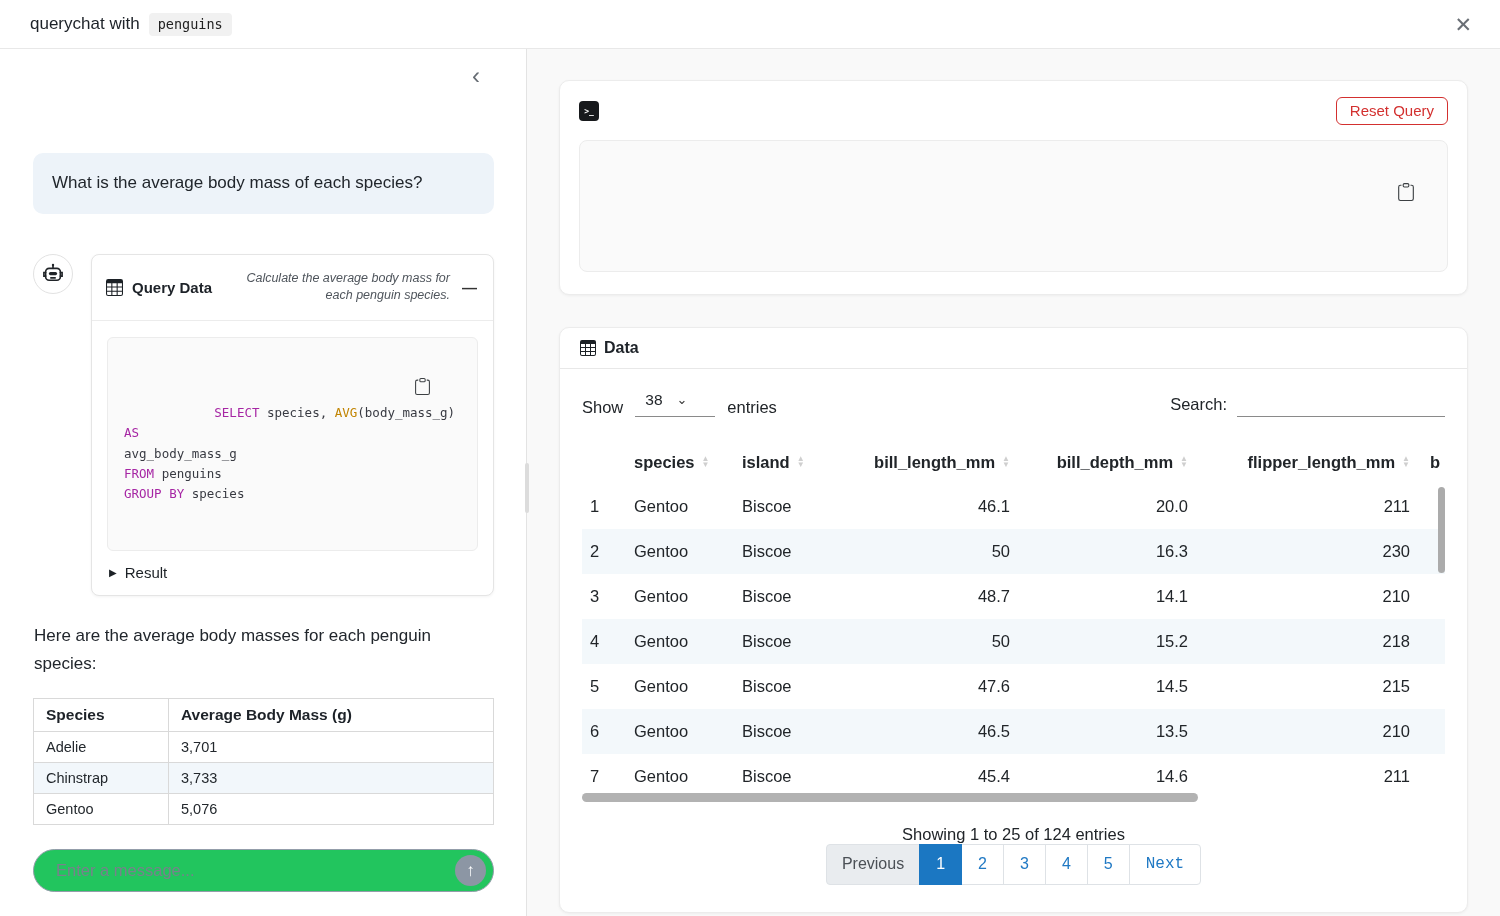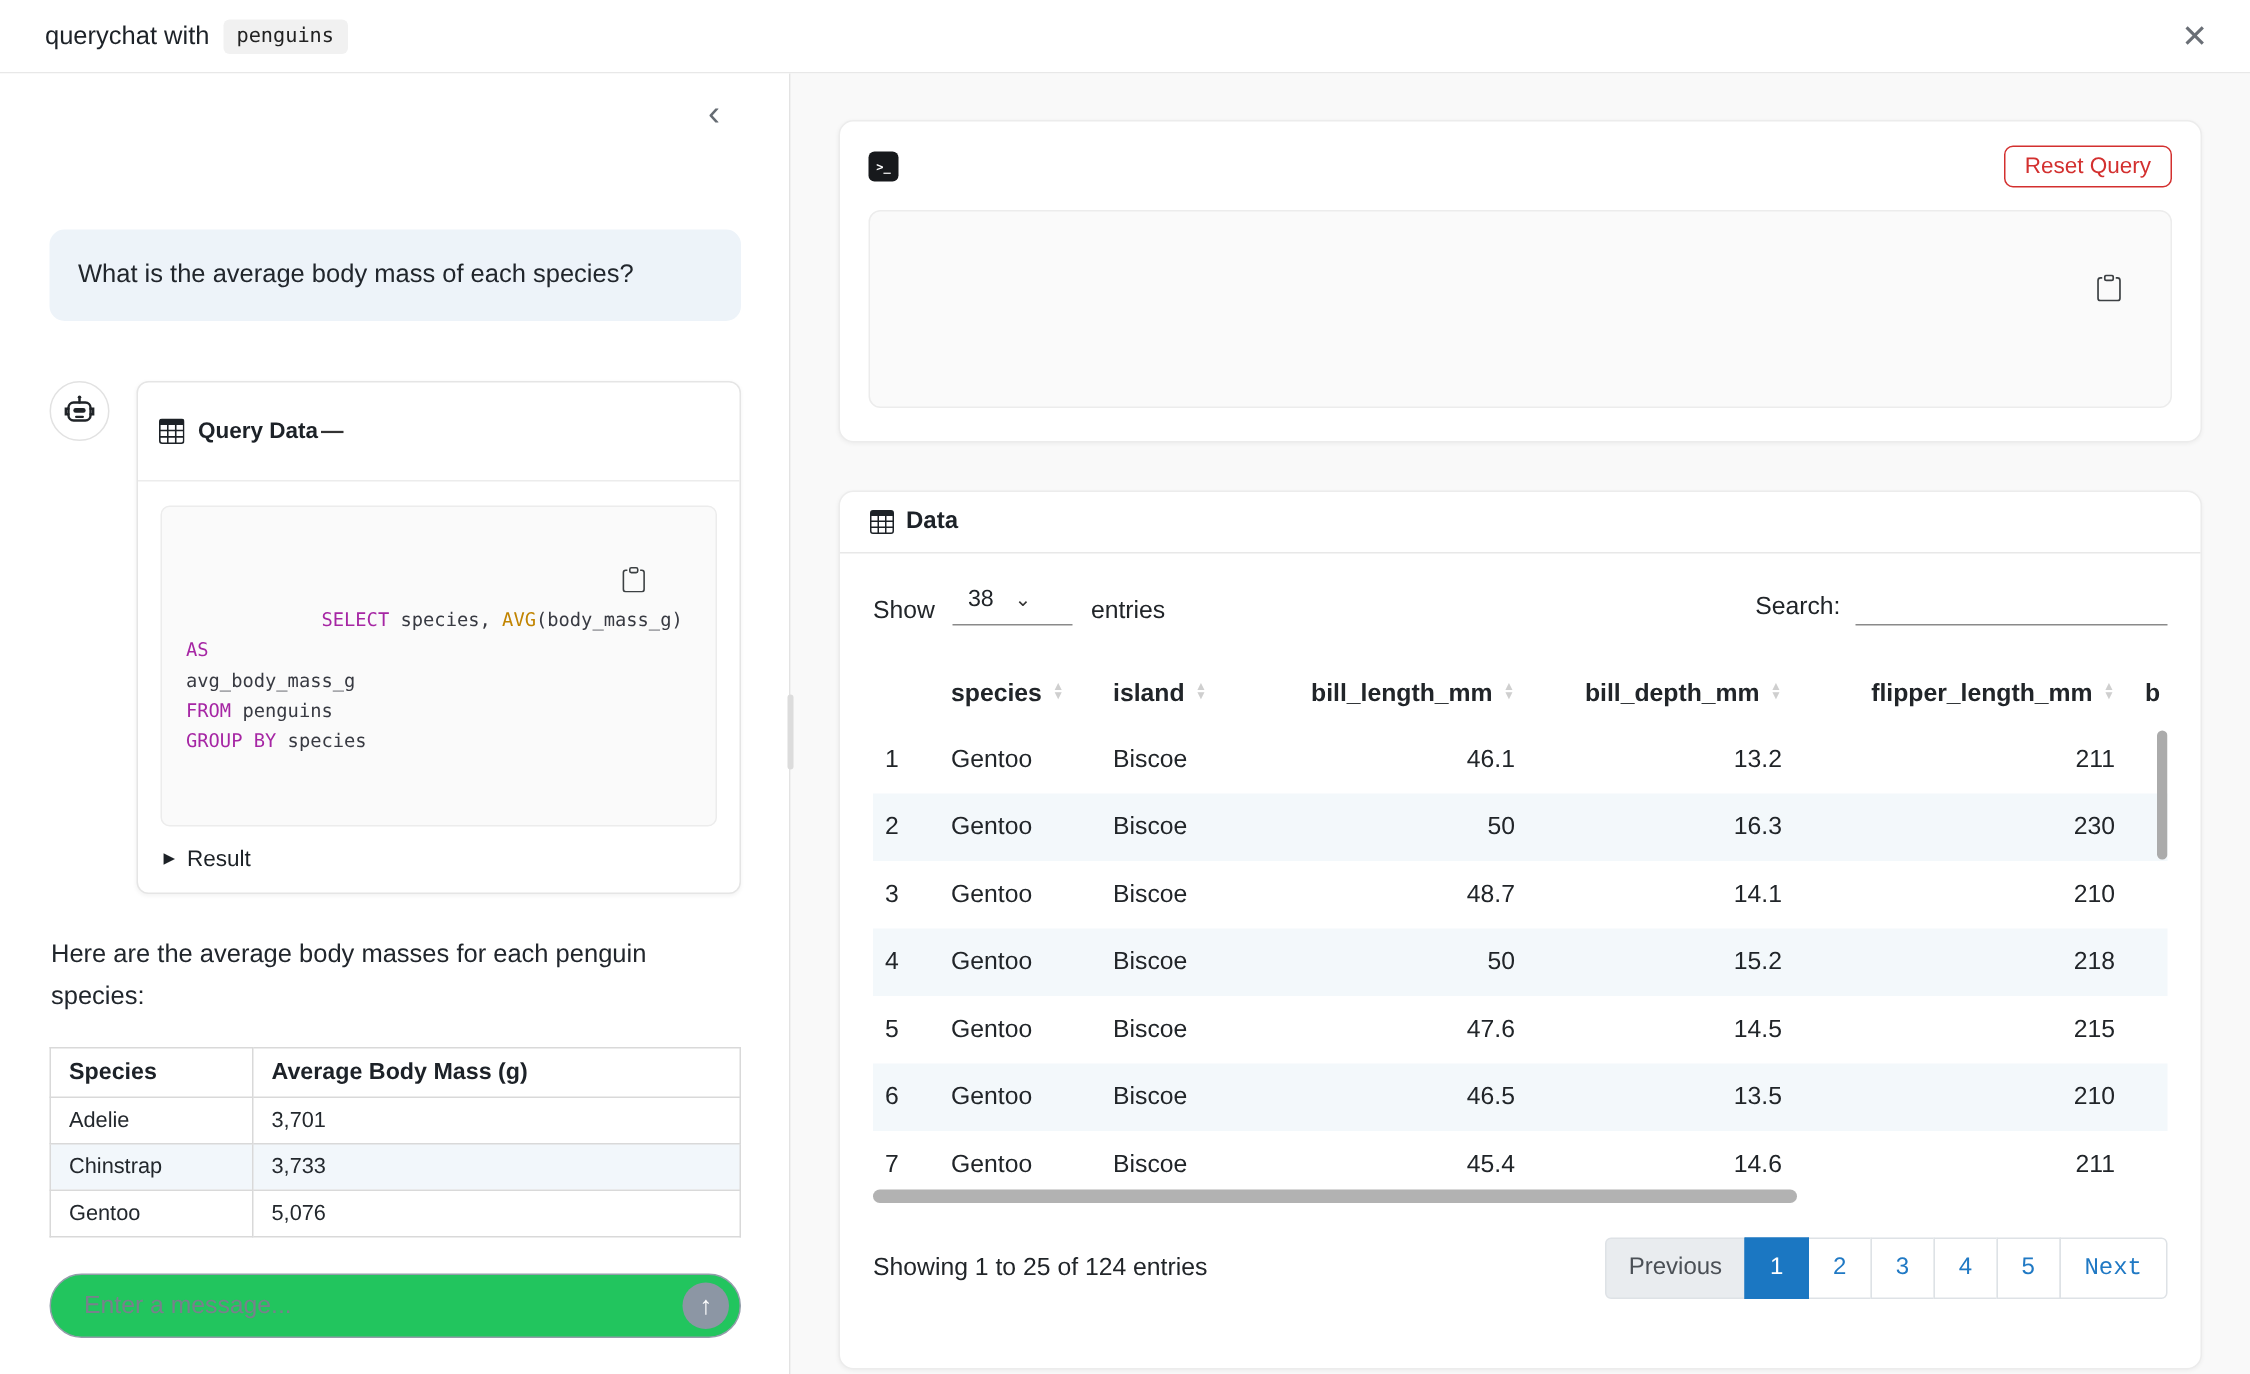--- a/index.html
+++ b/index.html
@@ -271,21 +271,21 @@
     background: #ababab; border-radius: 5px; opacity: .92;
   }
   .vscrollbar {
     position: absolute; right: 0; top: 44px;
     width: 7px; height: 86px;
     background: #ababab; border-radius: 4px;
   }
   
   .table-footer {
     margin-top: 22px;
-    display: flex; justify-content: space-between; align-items: center;
+    display: flex; justify-content: space-between; align-items: center; flex-direction: column;
   }
   .entries-info { font-size: 16.5px; color: #212529; }
   .pagination { display: flex; }
   .page-btn {
     background: #fff;
     border: 1px solid #dee2e6;
     margin-left: -1px;
     padding: 9px 16px 10px;
     font-size: 16px;
     color: #2079c4;
@@ -338,20 +338,21 @@
       </div>
 
       <div class="tool-card">
         <div class="tool-card-header">
           <div class="tool-card-title">
             <svg class="icon-svg" width="17" height="17" viewBox="0 0 16 16" fill="#1c2126">
               <path d="M0 2a2 2 0 0 1 2-2h12a2 2 0 0 1 2 2v12a2 2 0 0 1-2 2H2a2 2 0 0 1-2-2V2zm15 2h-4v3h4V4zm0 4h-4v3h4V8zm0 4h-4v3h3a1 1 0 0 0 1-1v-2zm-5 3v-3H6v3h4zm-5 0v-3H1v2a1 1 0 0 0 1 1h3zm-4-4h4V8H1v3zm0-4h4V4H1v3zm5-3v3h4V4H6zm4 4H6v3h4V8z"></path>
             </svg>
             <span>Query Data</span>
           </div>
+          <div class="tool-card-subtitle">Calculate the average body mass for each penguin species.</div>
           <button class="tool-card-collapse">—</button>
         </div>
         <div class="tool-card-body">
           <div class="code-block">
             <button class="copy-btn">
               <svg class="icon-svg" width="17" height="17" viewBox="0 0 16 16" fill="currentColor">
                 <path d="M4 1.5H3a2 2 0 0 0-2 2V14a2 2 0 0 0 2 2h10a2 2 0 0 0 2-2V3.5a2 2 0 0 0-2-2h-1v1h1a1 1 0 0 1 1 1V14a1 1 0 0 1-1 1H3a1 1 0 0 1-1-1V3.5a1 1 0 0 1 1-1h1v-1z"></path>
                 <path d="M9.5 1a.5.5 0 0 1 .5.5v1a.5.5 0 0 1-.5.5h-3a.5.5 0 0 1-.5-.5v-1a.5.5 0 0 1 .5-.5h3zm-3-1A1.5 1.5 0 0 0 5 1.5v1A1.5 1.5 0 0 0 6.5 4h3A1.5 1.5 0 0 0 11 2.5v-1A1.5 1.5 0 0 0 9.5 0h-3z"></path>
               </svg>
             </button>
@@ -484,21 +485,21 @@
                     </span></th>
                   <th class="al"><span>b</span></th>
                 </tr>
               </thead>
             <tbody id="dt-body">
                 <tr>
                   <td class="row-num">1</td>
                   <td class="al">Gentoo</td>
                   <td class="al">Biscoe</td>
                   <td class="ar">46.1</td>
-                  <td class="ar">13.2</td>
+                  <td class="ar">20.0</td>
                   <td class="ar">211</td>
                   <td class="al"></td>
                 </tr>
                 <tr>
                   <td class="row-num">2</td>
                   <td class="al">Gentoo</td>
                   <td class="al">Biscoe</td>
                   <td class="ar">50</td>
                   <td class="ar">16.3</td>
                   <td class="ar">230</td>

